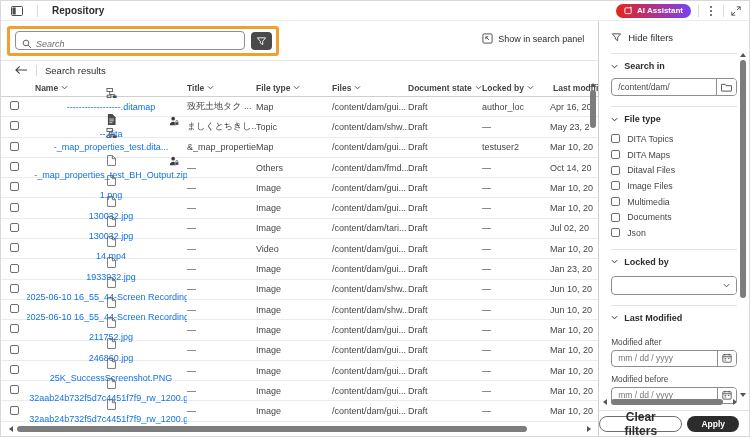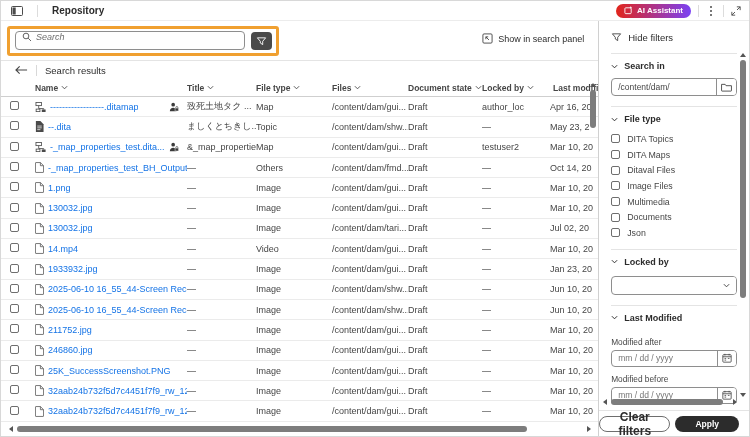--- a/index.html
+++ b/index.html
@@ -20,42 +20,42 @@
 
   
   .bodywrap { display:flex; height:416px; }
   .main { position:relative; width:599px; border-right:1px solid #d0d0d0; overflow:hidden; }
   .sidebar { position:relative; width:150px; overflow:hidden; }
 
   
   .search-row { position:relative; height:40px; border-bottom:1px solid #e4e4e4; }
   .hl-box { position:absolute; left:6px; top:5px; width:272px; height:30px; border:3px solid #f0a030; border-radius:3px; pointer-events:none; }
   .search-input-wrap { position:absolute; left:14px; top:10px; width:230px; height:19px; border:1px solid #8e8e8e; border-radius:4px;
-                       display:flex; align-items:flex-start; gap:4px; padding:0 6px; background:#fff; }
+                       display:flex; align-items:flex-end; gap:4px; padding:0 6px; background:#fff; }
   .search-input-wrap input { border:none; outline:none; flex:1; font-size:9px; font-style:italic; color:#464646; font-family:inherit; background:transparent; }
   .search-input-wrap input::placeholder { color:#6e6e6e; font-style:italic; }
   .filter-btn { position:absolute; left:250px; top:11px; width:21px; height:18px; background:#4a4a4a; border-radius:4px;
                 display:flex; align-items:center; justify-content:center; cursor:pointer; }
   .show-panel { position:absolute; right:14px; top:12px; display:flex; align-items:center; gap:5px; font-size:9px; color:#2c2c2c; cursor:pointer;justify-content:center; }
 
   
   .results-bar { height:18px; display:flex; align-items:center; gap:8px; padding-left:14px; }
   .rb-sep { width:1px; height:11px; background:#d8d8d8; }
   .rb-label { font-size:9.5px; color:#2c2c2c; }
 
   
   .thead { display:flex; height:18px; align-items:center; border-bottom:1px solid #cfcfcf; font-size:8.5px; font-weight:bold; color:#464646; }
   .thead .hcell { display:flex; align-items:center; gap:3px; overflow:hidden; white-space:nowrap; }
   .c-check{width:26px;flex:none;} .c-name{width:160px;flex:none;padding-left:8px;}
   .c-title{width:69px;flex:none;} .c-ftype{width:76px;flex:none;} .c-path{width:76px;flex:none;}
   .c-state{width:74px;flex:none;} .c-locked{width:68px;flex:none;} .c-mod{width:49px;flex:none;}
   .trow { display:flex; align-items:center; height:20.3px; border-bottom:1px solid #ebebeb; font-size:9px; color:#464646; }
   .trow .cell { overflow:hidden; white-space:nowrap; }
   .cb { width:9px; height:9px; border:1px solid #6e6e6e; border-radius:2px; background:#fff; margin-left:9px; cursor:pointer; appearance:none; }
-  .namecell { display:flex; align-items:center; gap:4px; padding-left:8px; }
+  .namecell { display:flex; align-items:center; gap:4px; padding-left:8px;flex-direction:column; }
   .fname { color:#1473e6; overflow:hidden; white-space:nowrap; cursor:pointer; }
   .lockico { margin-left:auto; margin-right:8px; flex:none; display:flex; }
   .icw { flex:none; display:flex; }
 
   
   .hscroll { position:absolute; left:8px; bottom:5px; width:582px; height:7px; display:flex; align-items:center; }
   .hthumb { height:6px; border-radius:3px; background:#7d7d7d; }
   .tri { width:0; height:0; cursor:pointer; }
   .tri.left { border-top:3px solid transparent; border-bottom:3px solid transparent; border-right:4px solid #555; margin-right:4px; }
   .tri.right { border-top:3px solid transparent; border-bottom:3px solid transparent; border-left:4px solid #555; margin-left:4px; }
@@ -83,21 +83,21 @@
   .datebox { display:flex; align-items:center; height:17px; border:1px solid #8e8e8e; border-radius:4px; overflow:hidden; background:#fff; }
   .datebox input { flex:1; border:none; outline:none; font-size:8.5px; padding:0 6px; color:#6e6e6e; font-family:inherit; min-width:0; }
   .datebox .dbtn { width:19px; height:100%; border-left:1px solid #8e8e8e; display:flex; align-items:center; justify-content:center; cursor:pointer; background:#fff; }
   .radio-row { display:flex; align-items:center; gap:6px; height:16px; font-size:8.8px; color:#464646; margin-top:2px; }
   .radio { width:9px; height:9px; border:1px solid #6e6e6e; border-radius:50%; appearance:none; background:#fff; cursor:pointer; flex:none; }
   .sb-hscroll { position:absolute; left:4px; bottom:32px; width:134px; height:7px; display:flex; align-items:center; }
   .sb-footer { position:absolute; left:0; bottom:0; width:100%; height:27px; border-top:1px solid #e4e4e4;
                display:flex; align-items:center; justify-content:flex-end; gap:5px; padding-right:10px; background:#fff; }
   .btn-clear { height:16px; padding:0 9px; border:1.5px solid #6e6e6e; border-radius:9px; background:#fff;
                font-size:12px; font-weight:bold; color:#2c2c2c; display:flex; align-items:center; cursor:pointer; font-family:inherit; }
-  .btn-apply { height:16px; padding:0 20px; border:none; border-radius:9px; background:#2c2c2c;
+  .btn-apply { height:16px; padding:0 14px; border:none; border-radius:9px; background:#2c2c2c;
                font-size:8.5px; font-weight:bold; color:#fff; display:flex; align-items:center; cursor:pointer; font-family:inherit; }
   svg { display:block; }
 </style>
 </head>
 <body>
 
 <div class="app">
 
   <div class="topbar">
     <div class="tb-left">

